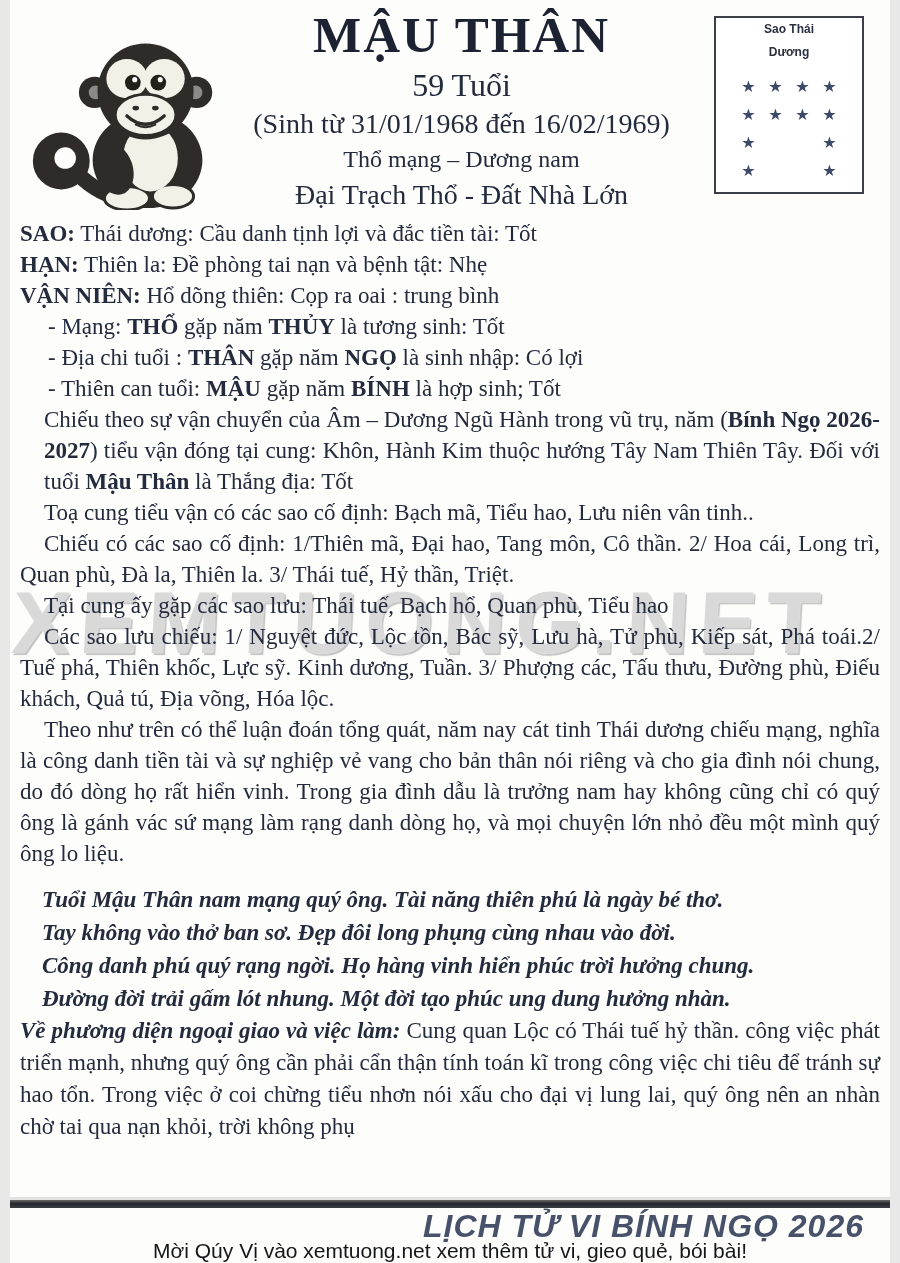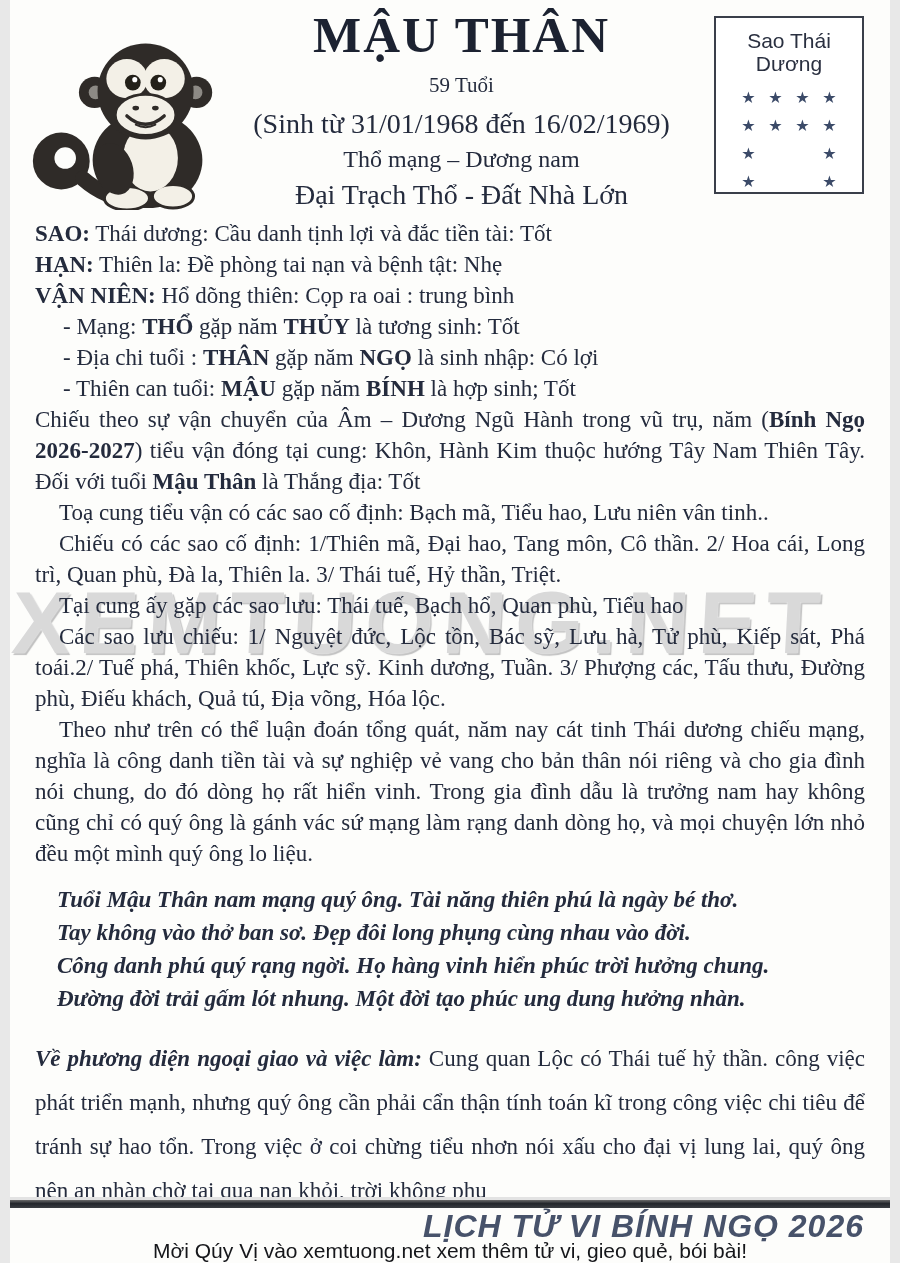--- a/index.html
+++ b/index.html
@@ -7,46 +7,46 @@
     position:relative;width:880px;height:1263px;margin:0 auto;
     background:#fdfdfb;overflow:hidden;
     font-family:"Liberation Serif", serif;color:#242b3d;
   }
   
   .header{display:flex;height:218px;position:relative;z-index:2;}
   .monkey-col{width:215px;padding:14px 0 0 16px;box-sizing:border-box;}
   .title-col{flex:1;text-align:center;padding-top:6px;}
   .star-col{width:192px;box-sizing:border-box;padding:16px 26px 0 0;display:flex;justify-content:flex-end;}
   .title{font-size:51px;line-height:58px;margin:0;font-weight:bold;letter-spacing:2px;color:#1c2231;}
-  .age{font-size:21px;line-height:42px;}
+  .age{font-size:32px;line-height:42px;}
   .birth{font-size:28px;line-height:36px;}
   .element{font-size:24px;line-height:35px;}
   .element2{font-size:28px;line-height:35px;}
   
   .starbox{width:146px;height:174px;border:2px solid #3a3f4a;background:#fff;text-align:center;}
-  .sb-title{font-family:"Liberation Sans",sans-serif;font-weight:normal;font-size:21px;line-height:23px;margin-top:11px;color:#2a3040;}
+  .sb-title{font-family:"Liberation Sans",sans-serif;font-weight:bold;font-size:12px;line-height:23px;margin-top:0;color:#2a3040;}
   .stars{display:grid;grid-template-columns:repeat(4,27px);justify-content:center;row-gap:8px;margin-top:13px;font-size:16px;color:#3b4a68;}
   .star{height:20px;line-height:20px;}
   
   .watermark{
     position:absolute;top:572px;left:2px;z-index:1;white-space:nowrap;
     font-family:"Liberation Sans",sans-serif;font-weight:bold;font-size:88px;
     letter-spacing:9px;color:#d9d9d9;
     text-shadow:0 0 2px #ffffff,2px 2px 1px #bdbdbd;
     transform:skewX(-3deg);
   }
   
-  .body-text{position:relative;z-index:2;padding:0 25px;font-size:23px;line-height:31px;}
+  .body-text{position:relative;z-index:2;padding:0 10px;font-size:23px;line-height:31px;}
   .blk{margin:0;}
   .blk.dash{margin-left:28px;}
-  .blk.flush{text-align:justify;}
+  .blk.flush{text-align:justify;margin-left:24px;}
   .blk.indent{text-align:justify;text-indent:24px;}
   .blk.poem{font-weight:bold;font-style:italic;margin-left:22px;line-height:33px;}
   .blk.poem-first{margin-top:14px;}
-  .blk.outro{margin-top:22px;text-align:justify;line-height:44px;}
+  .blk.outro{text-align:justify;line-height:32px;}
   .s-b{font-weight:bold;}
   .s-bi{font-weight:bold;font-style:italic;}
   
   .footer{position:absolute;left:0;right:0;bottom:0;height:63px;background:#fdfdfb;z-index:3;}
   .f-bar{position:absolute;top:0;left:0;right:0;height:8px;
     background:linear-gradient(#6a6a6a,#23262b 45%,#3a3d42);
     box-shadow:0 -3px 0 #e3e3e3;}
   .f-banner{position:absolute;top:8px;right:26px;
     font-family:Liberation Sans, sans-serif;font-weight:bold;font-style:italic;
     font-size:32px;color:#47526a;letter-spacing:1px;white-space:nowrap;}

